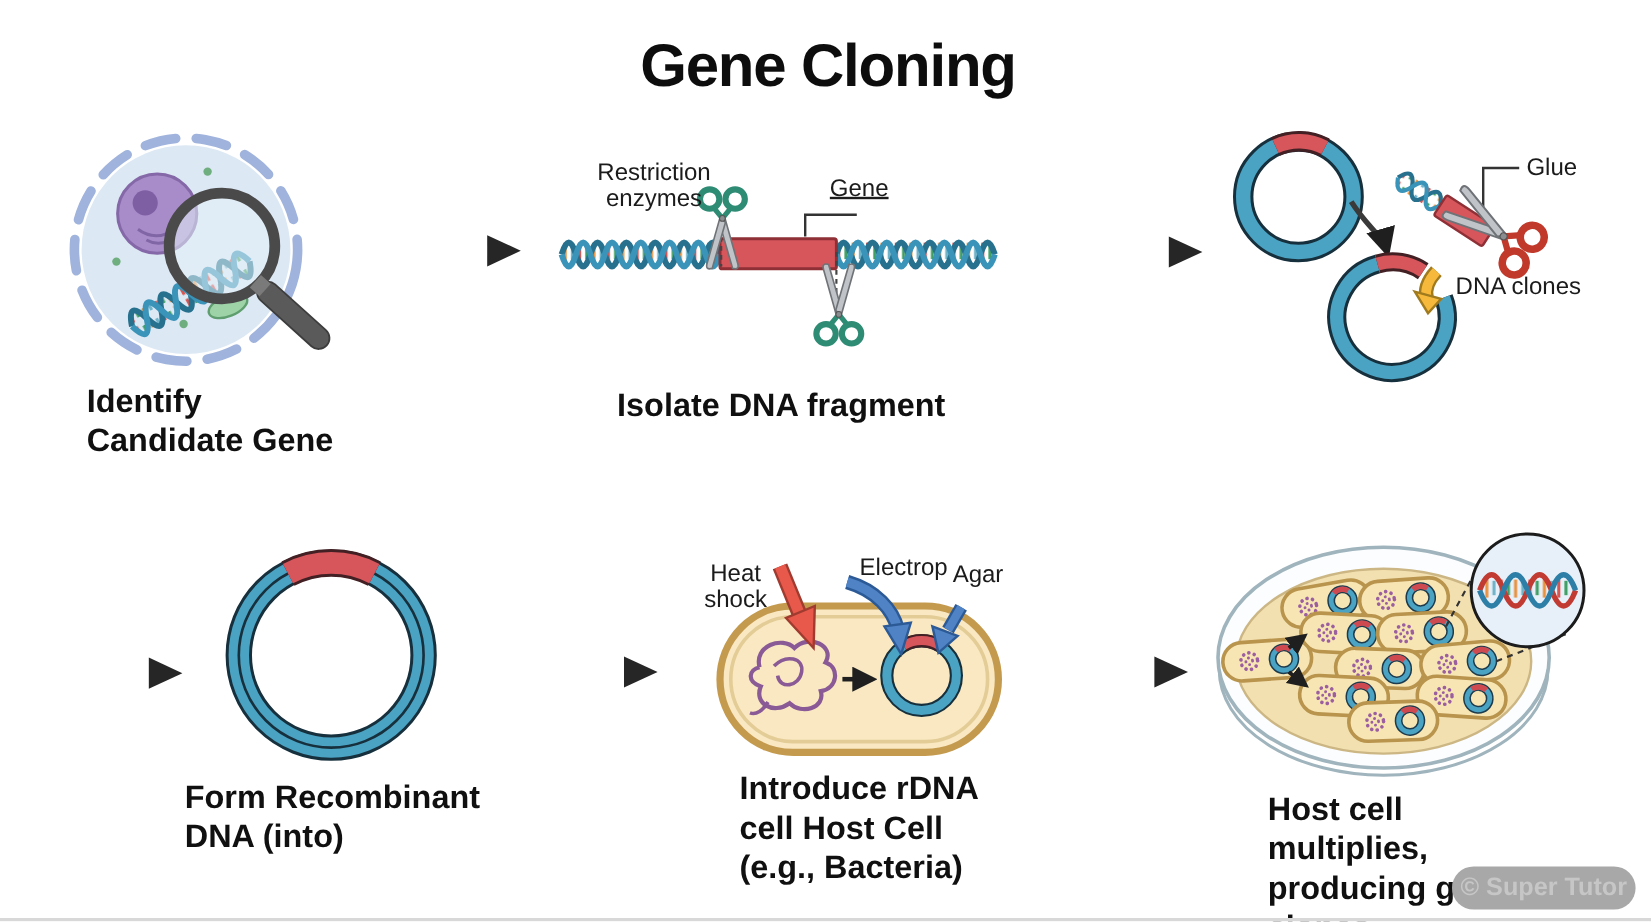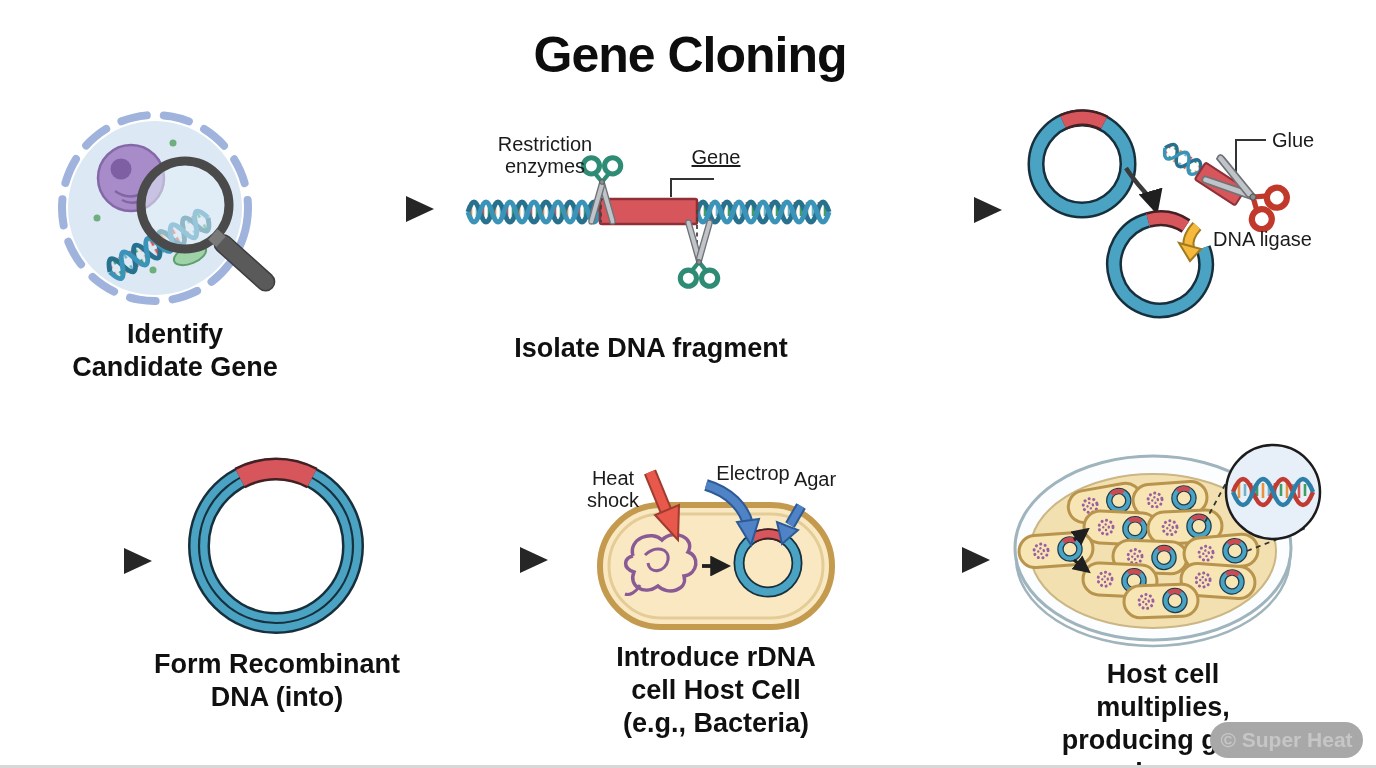--- a/index.html
+++ b/index.html
@@ -1,21 +1,21 @@
 <!DOCTYPE html>
 <html><head>
 <meta charset="utf-8">
 <style>
   html,body{margin:0;padding:0;background:#ffffff;}
   #canvas{position:relative;width:1376px;height:768px;background:#ffffff;overflow:hidden;
           font-family:"Liberation Sans", sans-serif;}
   #scene{position:absolute;left:0;top:0;}
   .txt{position:absolute;color:#111;white-space:pre-line;}
   .title{font-size:50px;font-weight:700;letter-spacing:-1px;color:#0d0d0d;}
-  .cap{font-size:27px;line-height:33px;font-weight:700;text-align:center;color:#101010;}
+  .cap{font-size:27px;line-height:33px;font-weight:700;text-align:left;color:#101010;}
   .lbl{font-size:20px;line-height:22px;font-weight:400;text-align:center;color:#1b1b1b;}
   .center{transform:translateX(-50%);}
   .watermark{position:absolute;left:1210px;top:722px;width:153px;height:36px;background:#a8a8a8;
              border-radius:18px;display:flex;align-items:center;justify-content:center;
              color:#c6c6c6;font-size:21px;font-weight:700;}
   .bottom-strip{position:absolute;left:0;top:765px;width:1376px;height:3px;background:#d8d8d8;}
 </style>
 </head>
 <body>
 
@@ -211,37 +211,37 @@
       <path d="M1233,492 q10,-26 20,0 t20,0 t20,0 t20,0" fill="none" stroke="#c23b33" stroke-width="4.5"></path>
       <path d="M1233,492 q10,26 20,0 t20,0 t20,0 t20,0" fill="none" stroke="#2e7fa8" stroke-width="4.5"></path>
     </g>
   </g>
 </svg>
 
 <div class="txt title center" style="left:690px;top:26px;">Gene Cloning</div>
 
 <div class="txt cap center" style="left:175px;top:318px;">Identify
 Candidate Gene</div>
-<div class="txt cap center" style="left:651px;top:332px;">Isolate DNA fragment</div>
+<div class="txt cap center" style="left:651px;top:322px;">Isolate DNA fragment</div>
 <div class="txt cap center" style="left:277px;top:648px;">Form Recombinant
 DNA (into)</div>
 <div class="txt cap center" style="left:716px;top:641px;">Introduce rDNA
 cell Host Cell
 (e.g., Bacteria)</div>
 <div class="txt cap center" style="left:1163px;top:658px;">Host cell multiplies,
 producing gene clones</div>
 
 <div class="txt lbl center" style="left:521px;top:133px;margin-left:24px;">Restriction
 enzymes</div>
 <div class="txt lbl center" style="left:716px;top:146px;text-decoration:underline;">Gene</div>
 <div class="txt lbl" style="left:1272px;top:129px;">Glue</div>
-<div class="txt lbl" style="left:1213px;top:228px;">DNA ligase</div>
+<div class="txt lbl" style="left:1213px;top:228px;">DNA clones</div>
 <div class="txt lbl center" style="left:613px;top:467px;">Heat
 shock</div>
 <div class="txt lbl center" style="left:717px;top:462px;margin-left:36px;">Electrop</div>
 <div class="txt lbl center" style="left:815px;top:468px;">Agar</div>
 
 <div class="watermark">
-  <span>© Super Heat</span>
+  <span>© Super Tutor</span>
 </div>
 <div class="bottom-strip"></div>
 
 </div>
 
 </body></html>

